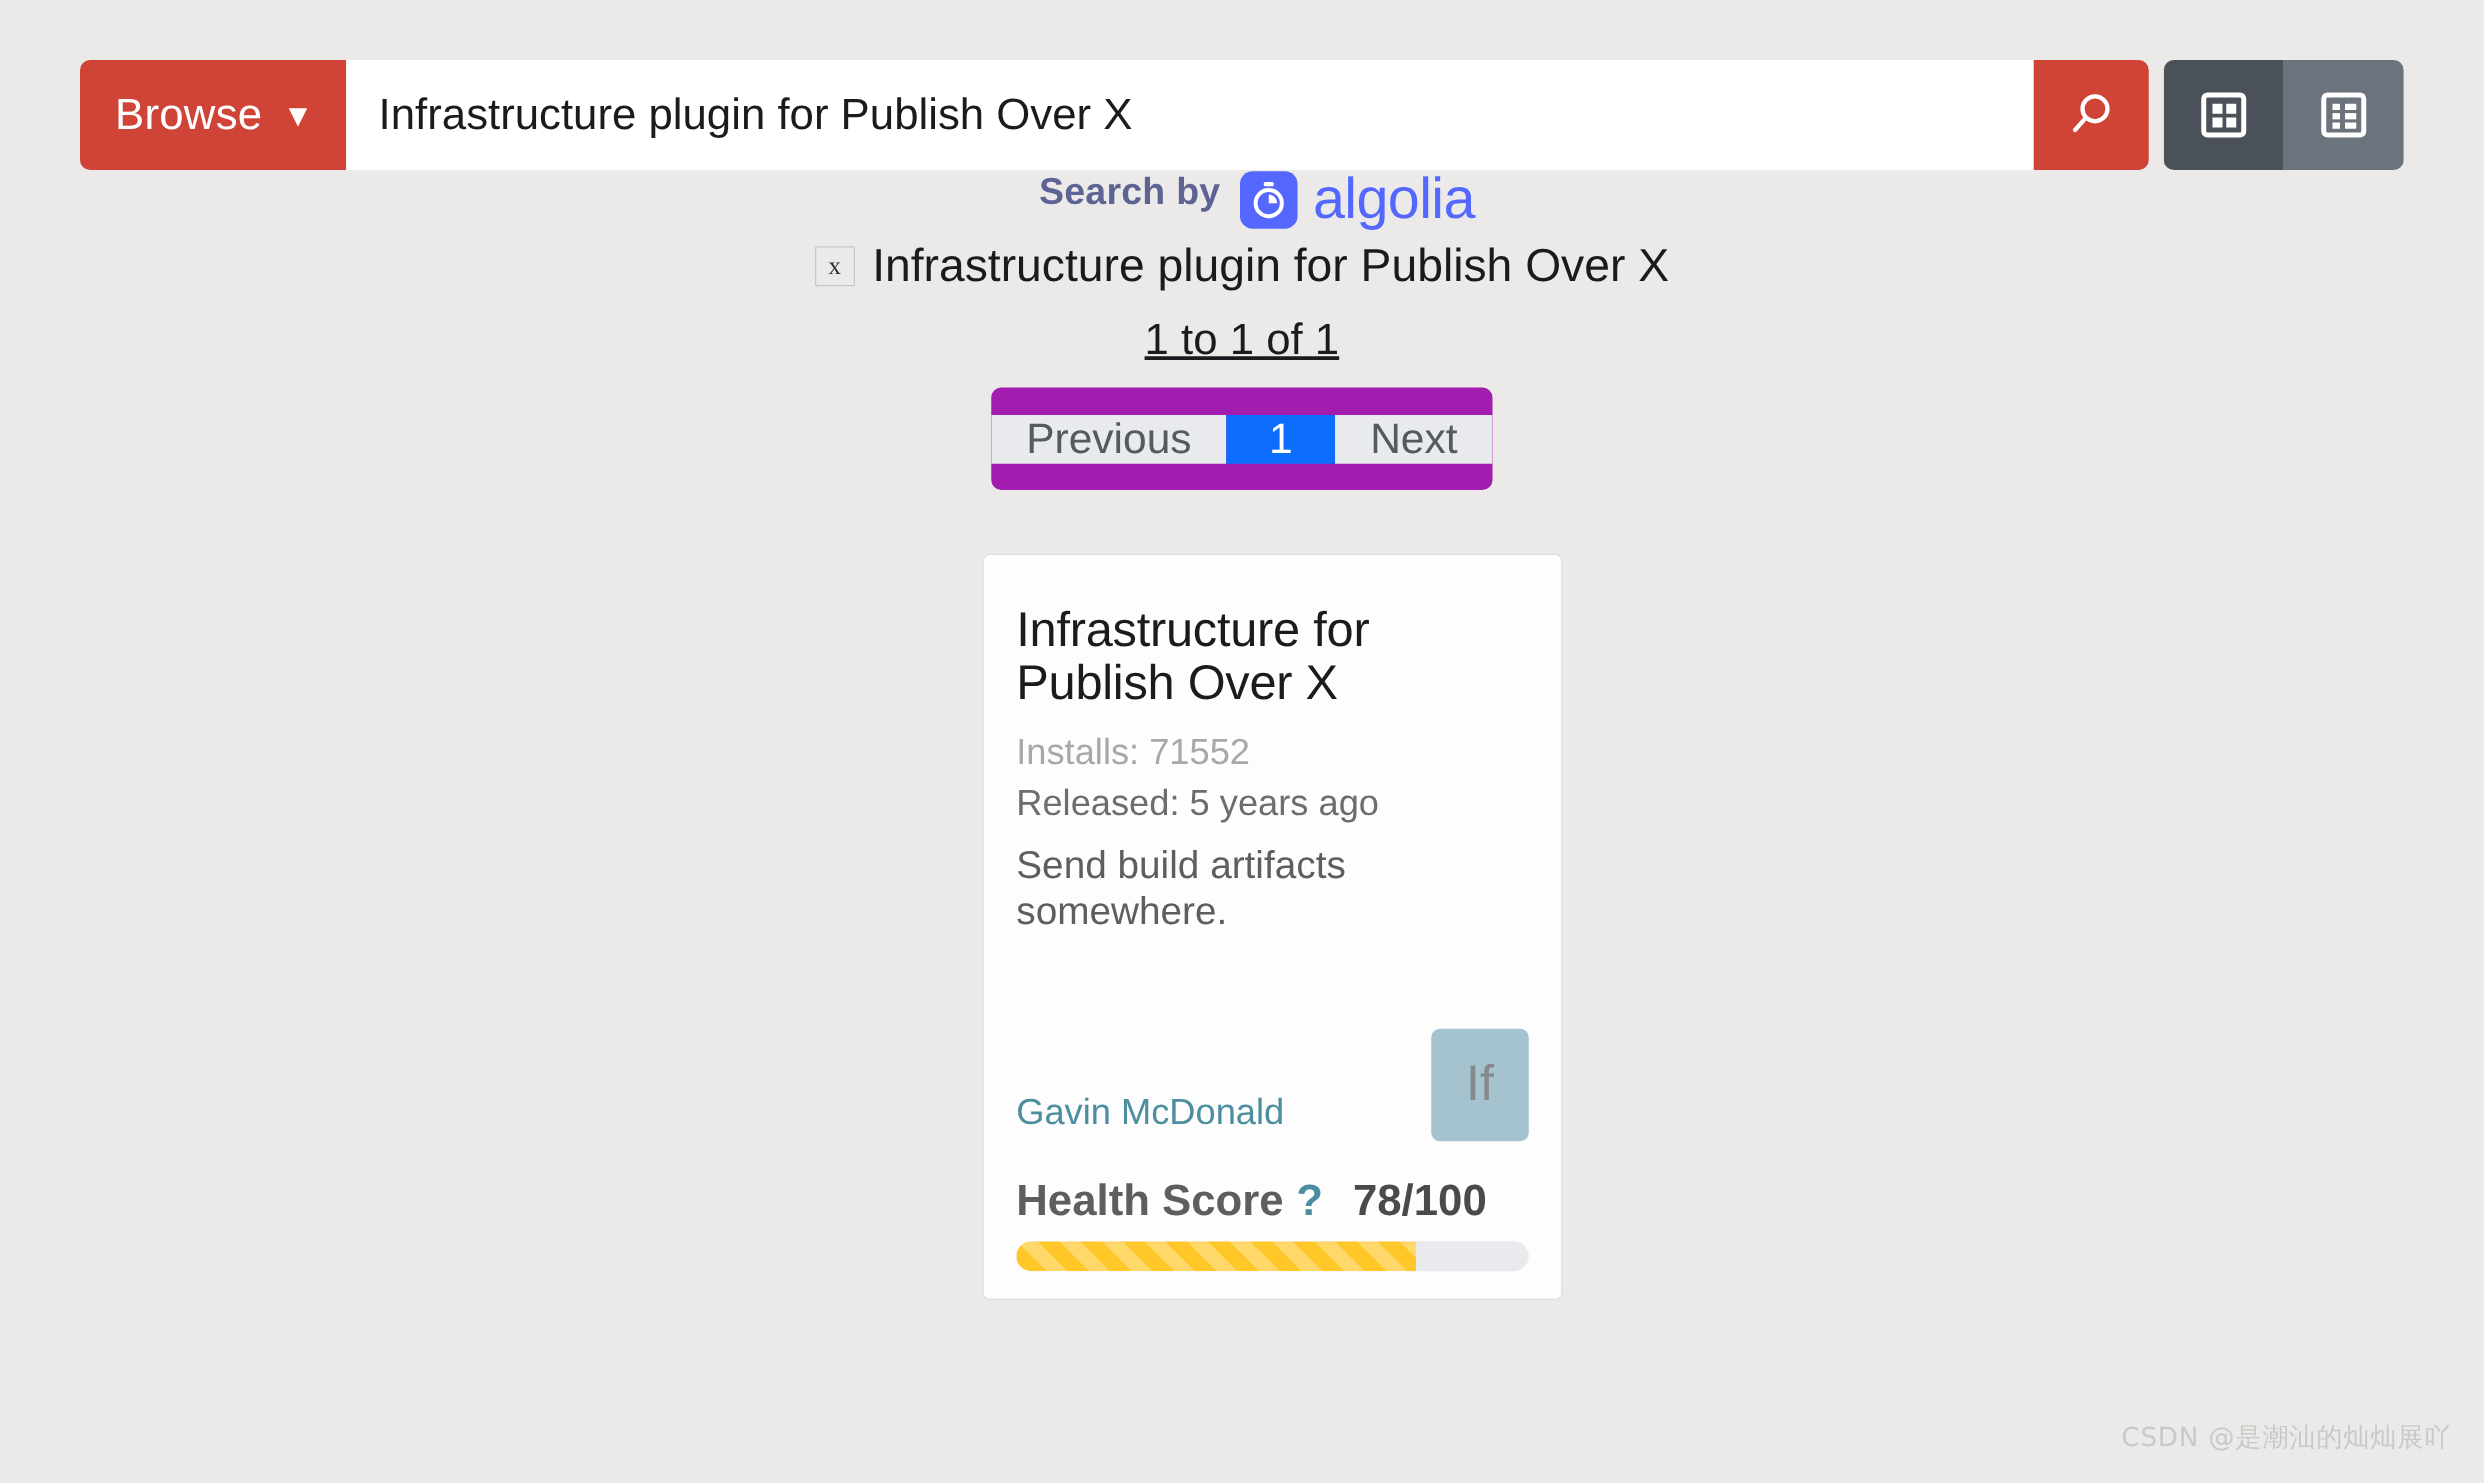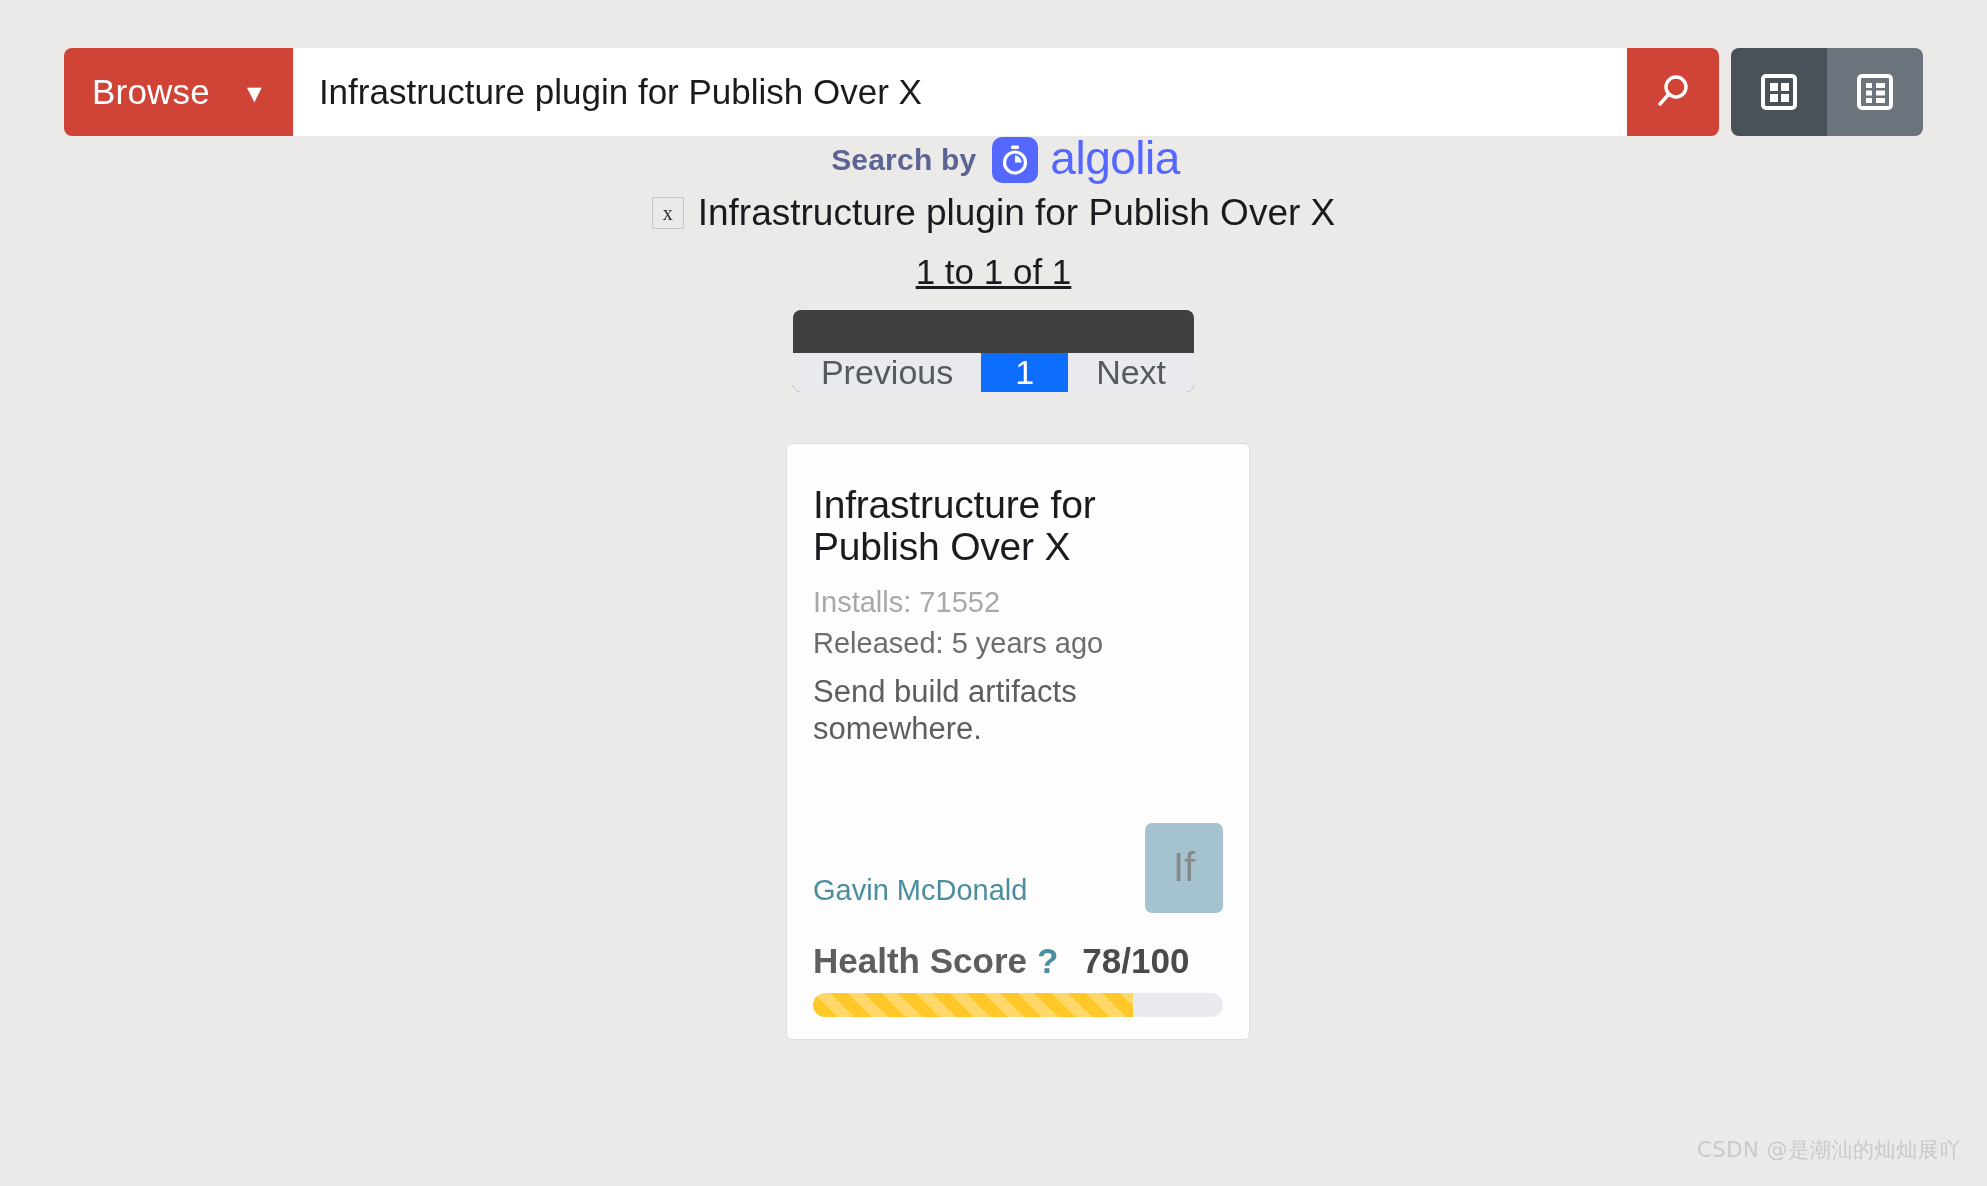--- a/index.html
+++ b/index.html
@@ -37,21 +37,21 @@
   .browse-btn {
     background: #cf4436;
     color: #ffffff;
     border: none;
     border-radius: 8px 0 0 8px;
     font-size: 35px;
     font-family: "Liberation Sans", sans-serif;
     padding: 0 26px 0 28px;
     display: flex;
     align-items: center;
-    gap: 32px;
+    gap: 16px;
     cursor: pointer;
     letter-spacing: 0.2px;
     white-space: nowrap;
   }
   .browse-caret {
     font-size: 25px;
     line-height: 1;
     position: relative;
     top: 1px;
   }
@@ -102,21 +102,21 @@
   .view-btn.inactive { background: #6b737c; }
   .view-btn svg { display: block; }
 
   
   .algolia-row {
     position: absolute;
     top: 137px;
     left: 0;
     right: 16px;
     display: flex;
-    align-items: center;
+    align-items: flex-start;
     justify-content: center;
     gap: 16px;
     margin-left: 40px;
   }
   .algolia-by {
     font-size: 30px;
     color: #5d6494;
     font-weight: bold;
     letter-spacing: 0.2px;
   }
@@ -186,25 +186,25 @@
   
   .pagination-wrap {
     position: absolute;
     top: 310px;
     left: 0; right: 0;
     display: flex;
     justify-content: center;
   }
   .pagination {
     display: flex;
-    background: #404040;
+    background: #a21caf;
     border-radius: 8px;
     overflow: hidden;
     height: 82px;
-    align-items: flex-end;
+    align-items: center;
   }
   .page-item {
     display: flex;
     align-items: center;
     justify-content: center;
     font-size: 34px;
     color: #555a5e;
     padding: 0 28px;
     cursor: pointer;
     background: #e8eaed;

